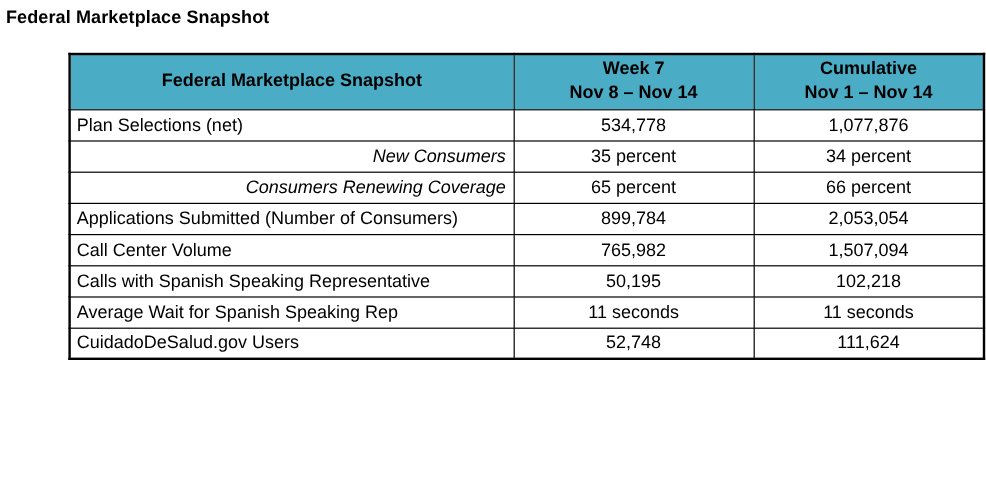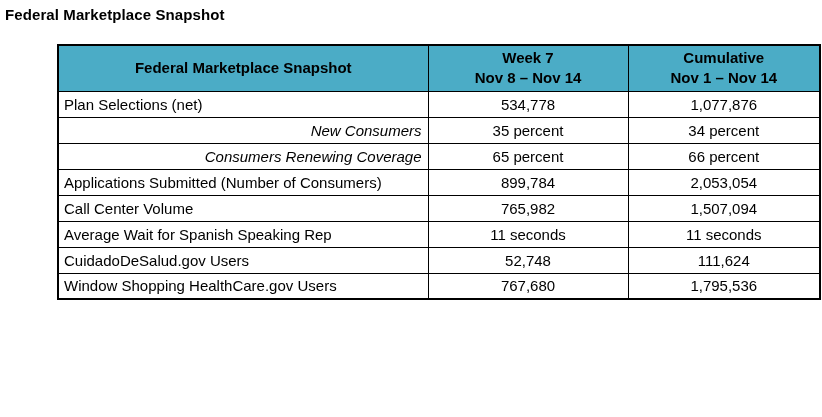--- a/index.html
+++ b/index.html
@@ -114,30 +114,30 @@
         <td class="label-cell">Applications Submitted (Number of Consumers)</td>
         <td class="value-cell">899,784</td>
         <td class="value-cell">2,053,054</td>
       </tr>
       <tr>
         <td class="label-cell">Call Center Volume</td>
         <td class="value-cell">765,982</td>
         <td class="value-cell">1,507,094</td>
       </tr>
       <tr>
+        <td class="label-cell">Calls with Spanish Speaking Representative</td>
+        <td class="value-cell">50,195</td>
+        <td class="value-cell">102,218</td>
+      </tr>
+      <tr>
         <td class="label-cell">Average Wait for Spanish Speaking Rep</td>
         <td class="value-cell">11 seconds</td>
         <td class="value-cell">11 seconds</td>
       </tr>
       <tr>
         <td class="label-cell">CuidadoDeSalud.gov Users</td>
         <td class="value-cell">52,748</td>
         <td class="value-cell">111,624</td>
       </tr>
-      <tr>
-        <td class="label-cell">Window Shopping HealthCare.gov Users</td>
-        <td class="value-cell">767,680</td>
-        <td class="value-cell">1,795,536</td>
-      </tr>
     </tbody>
   </table>
 
 </div>
 
 </body></html>

